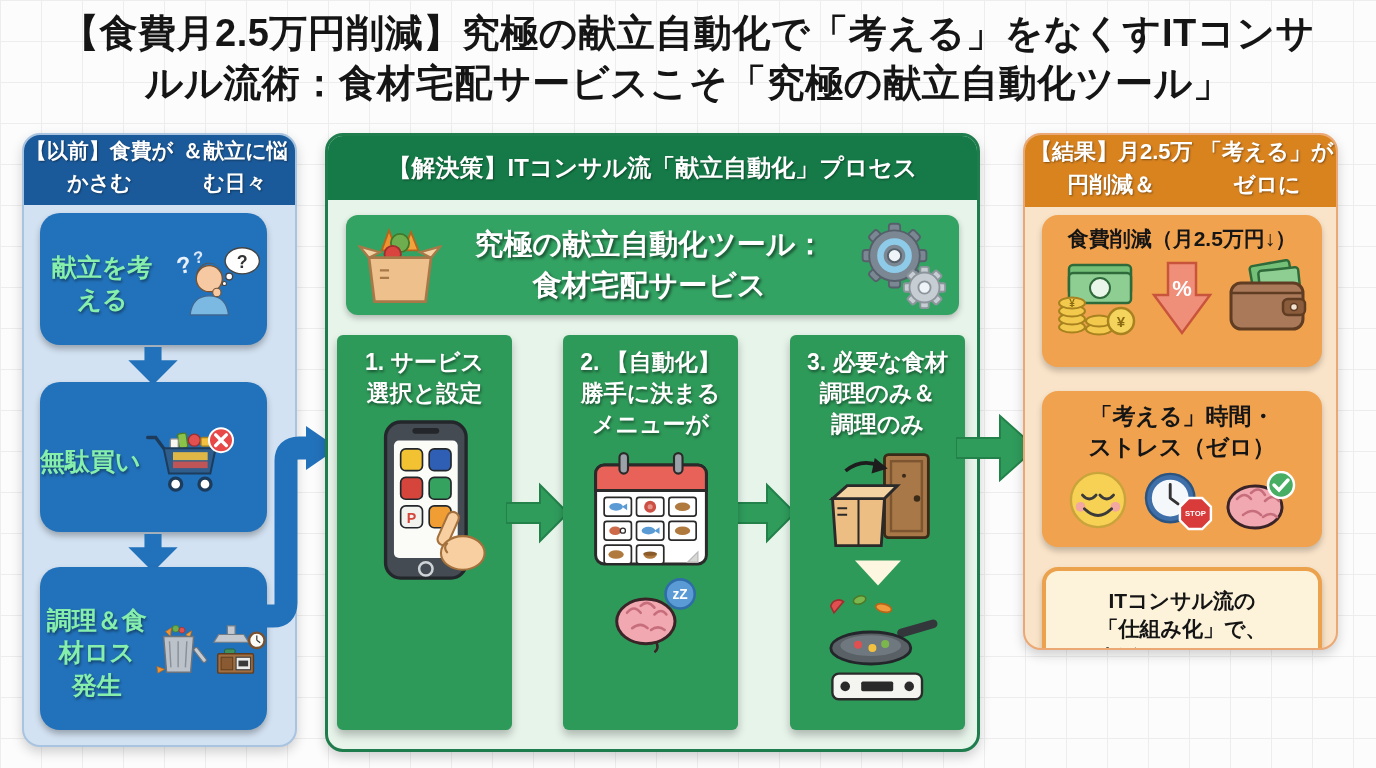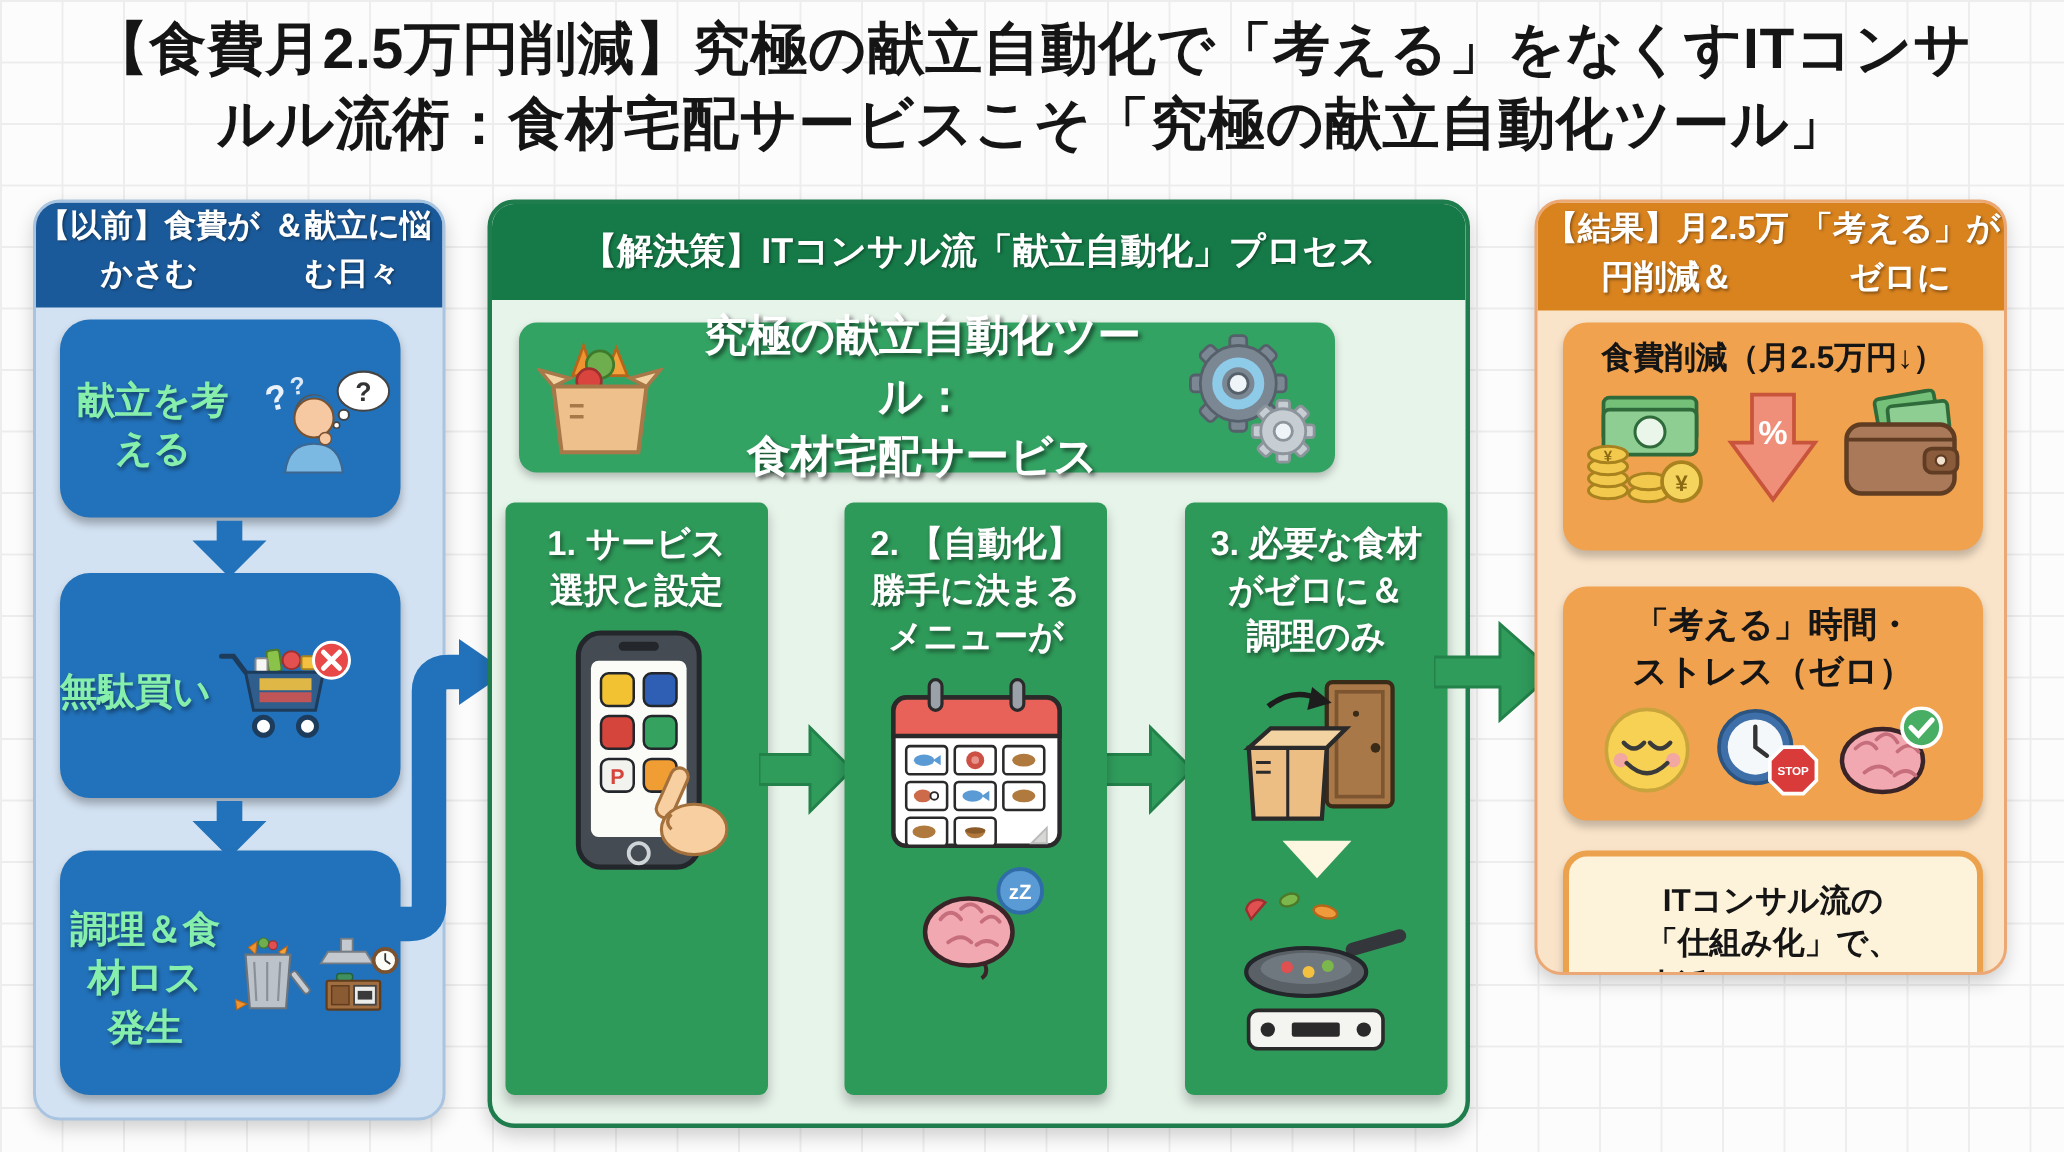--- a/index.html
+++ b/index.html
@@ -26,21 +26,21 @@
     display:flex;flex-direction:row;align-items:center;overflow:hidden;}
   .bcard .t{font-size:25px;line-height:1.3;text-shadow:1px 2px 3px rgba(0,0,0,.45);margin-top:8px;}
   .bcard1{top:78px;height:132px}
   .bcard2{top:247px;height:150px}
   .bcard3{top:432px;height:163px}
   .darrow{position:absolute;left:101px;}
   .da1{top:212px}.da2{top:399px}
   
   .col-solution{left:325px;top:133px;width:655px;height:619px;background:#e7f4ea;border:3px solid #1f7d4d;}
   .hdr-solution{height:64px;background:#157a47;font-size:24px;line-height:64px;display:block;}
-  .banner{position:absolute;left:18px;top:79px;width:544px;height:100px;background:#33a363;
+  .banner{position:absolute;left:18px;top:79px;width:613px;height:100px;background:#33a363;
     border-radius:12px;display:flex;align-items:center;justify-content:space-between;
     padding:0 12px;box-sizing:border-box;box-shadow:0 3px 6px rgba(0,0,0,.25);}
   .banner-text{flex:1;text-align:center;color:#fff;font-weight:800;font-size:29px;line-height:1.4;
     text-shadow:2px 2px 3px rgba(0,0,0,.55);}
   .step{position:absolute;top:199px;width:175px;height:395px;background:#2e9a59;border-radius:6px;
     box-shadow:0 5px 8px rgba(0,0,0,.25);color:#fff;text-align:center;overflow:hidden;}
   .step1{left:9px}.step2{left:235px}.step3{left:462px}
   .step .label{font-size:23px;font-weight:800;line-height:1.35;margin-top:12px;
     text-shadow:1px 2px 3px rgba(0,0,0,.45);}
   .step .icons{display:flex;flex-direction:column;align-items:center;margin-top:8px;gap:6px;}
@@ -279,21 +279,21 @@
           <path d="M62 78 q4 8 -2 12" stroke="#3a2428" stroke-width="3" fill="none"></path>
           <circle cx="90" cy="22" r="17" fill="#5b9bd5" stroke="#2f6da8" stroke-width="3"></circle>
           <text x="90" y="28" text-anchor="middle" font-size="16" font-weight="bold" fill="#fff">zZ</text>
         </svg>
       </div>
     </div>
 
     <div class="step step3">
       <div class="label">
         <div>3. 必要な食材</div>
-        <div>がゼロに＆</div>
+        <div>調理のみ＆</div>
         <div>調理のみ</div>
       </div>
       <div class="icons">
         <svg width="130" height="106" viewBox="0 0 160 130">
           <rect x="88" y="8" width="54" height="102" rx="5" fill="#a87848" stroke="#3a2a18" stroke-width="3.5"></rect>
           <rect x="96" y="16" width="38" height="86" fill="none" stroke="#7d5631" stroke-width="3"></rect>
           <circle cx="128" cy="62" r="4" fill="#3a2a18"></circle>
           <circle cx="112" cy="34" r="2.5" fill="#3a2a18"></circle>
           <path d="M40 28 q20 -16 42 -6" fill="none" stroke="#1d1d1d" stroke-width="4.5"></path>
           <polygon points="76,12 92,25 72,31" fill="#1d1d1d"></polygon>

